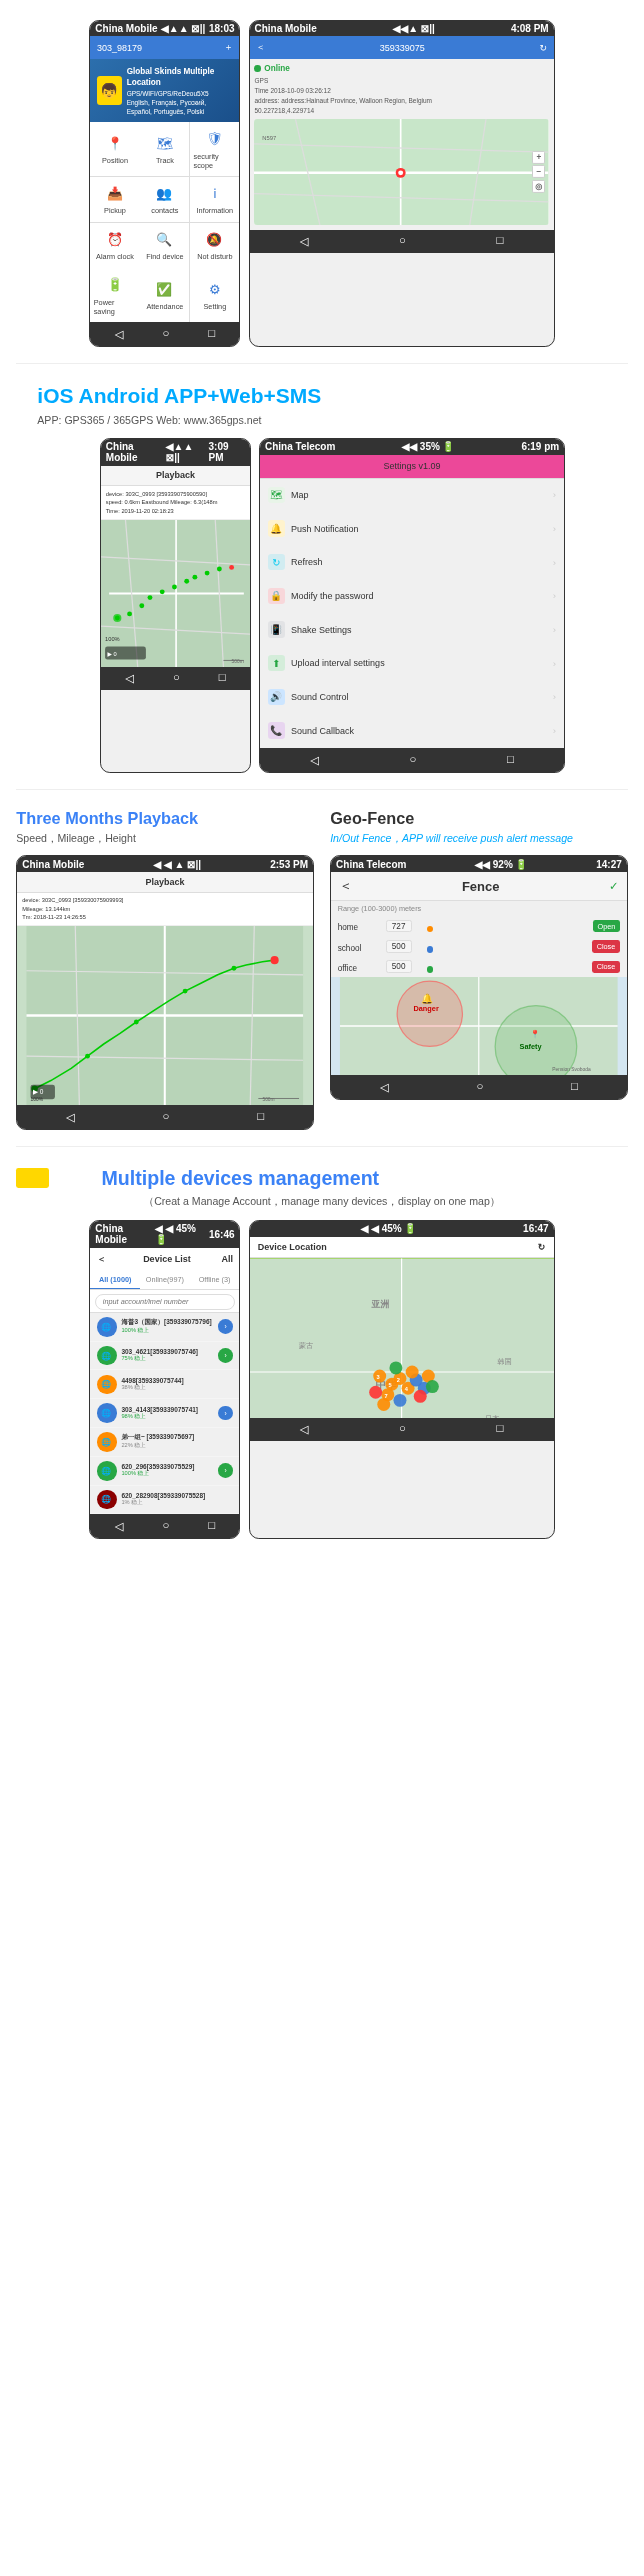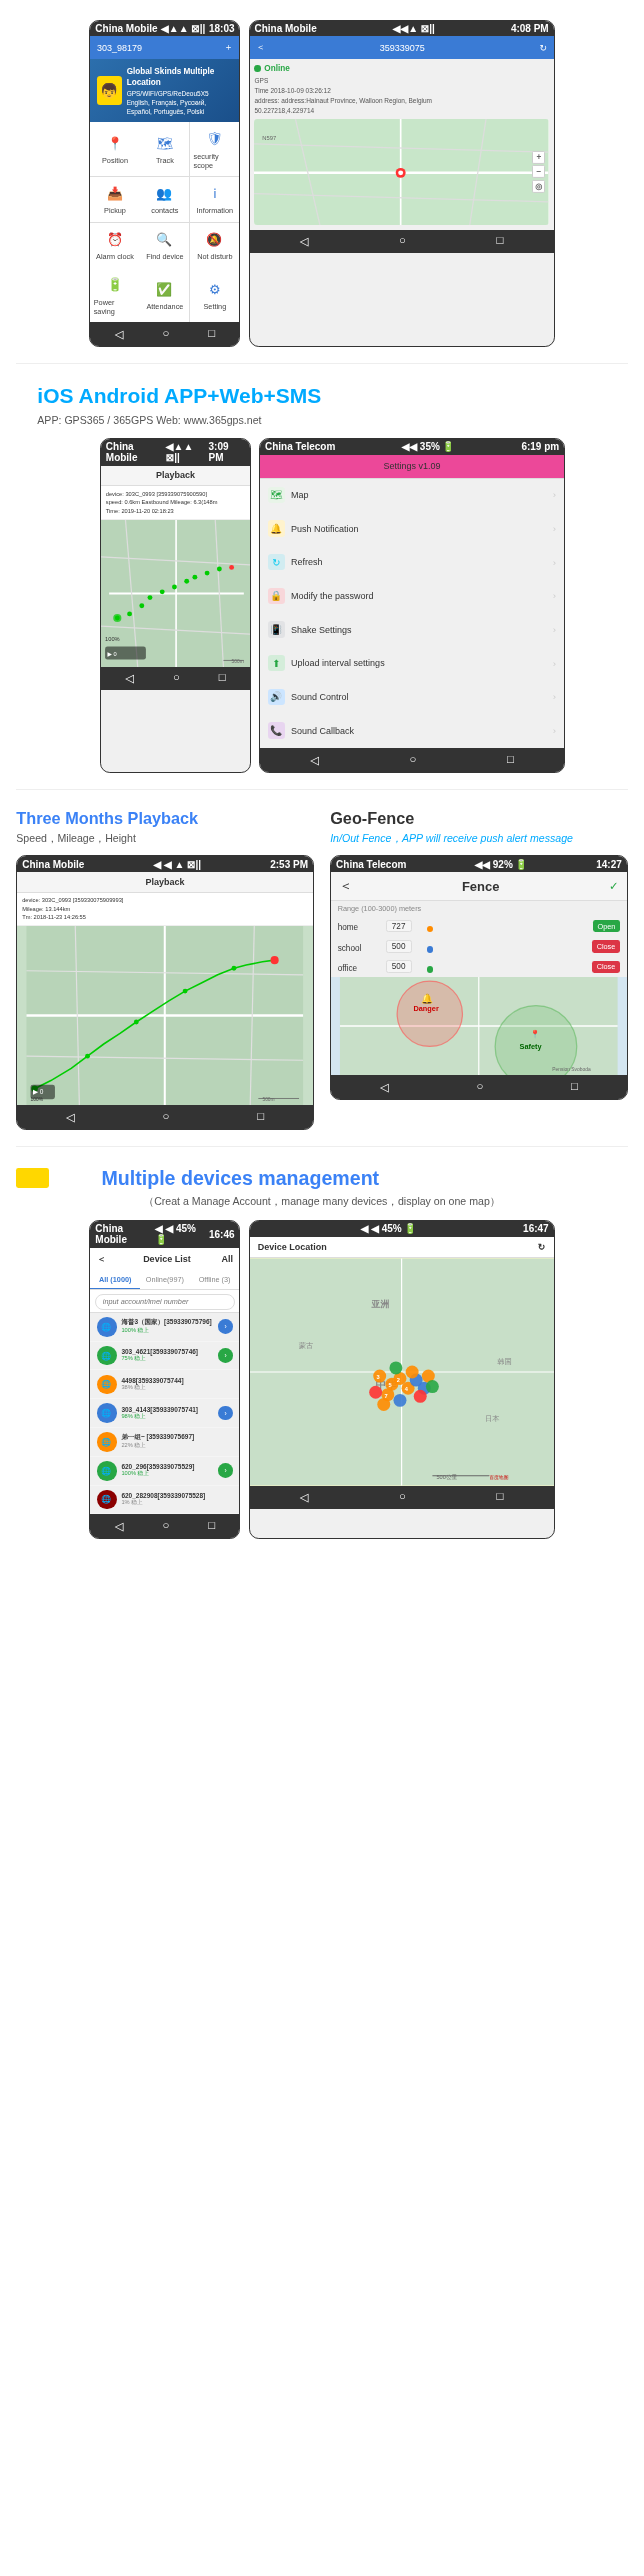--- a/index.html
+++ b/index.html
@@ -500,22 +500,22 @@
       background: #fff;
       border-bottom: 0.8px solid #ddd;
       padding: 4.9px 8.2px;
       display: flex;
       justify-content: space-between;
       align-items: center;
       font-size: 9px;
       font-weight: bold;
     }
     .devloc-map {
-      background: #fef9c3;
-      height: 228px;
+      background: #84cc16;
+      height: 160px;
       position: relative;
       overflow: hidden;
     }
 
     .section-line {
       height: 0.8px;
       background: #eee;
       margin: 0 16.3px;
     }
   </style>

